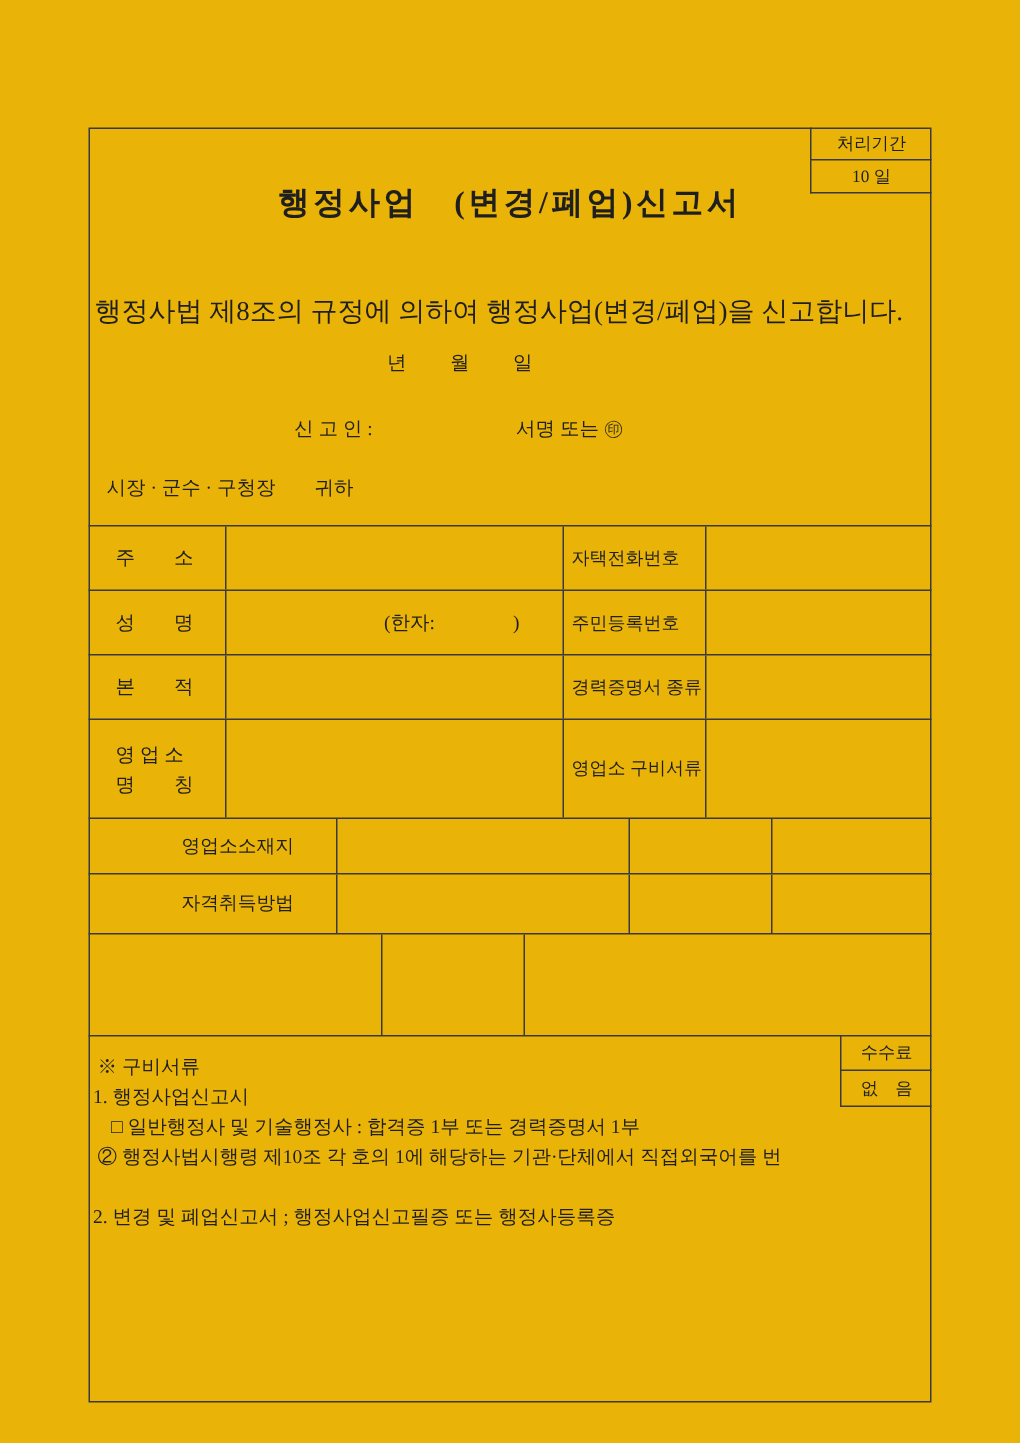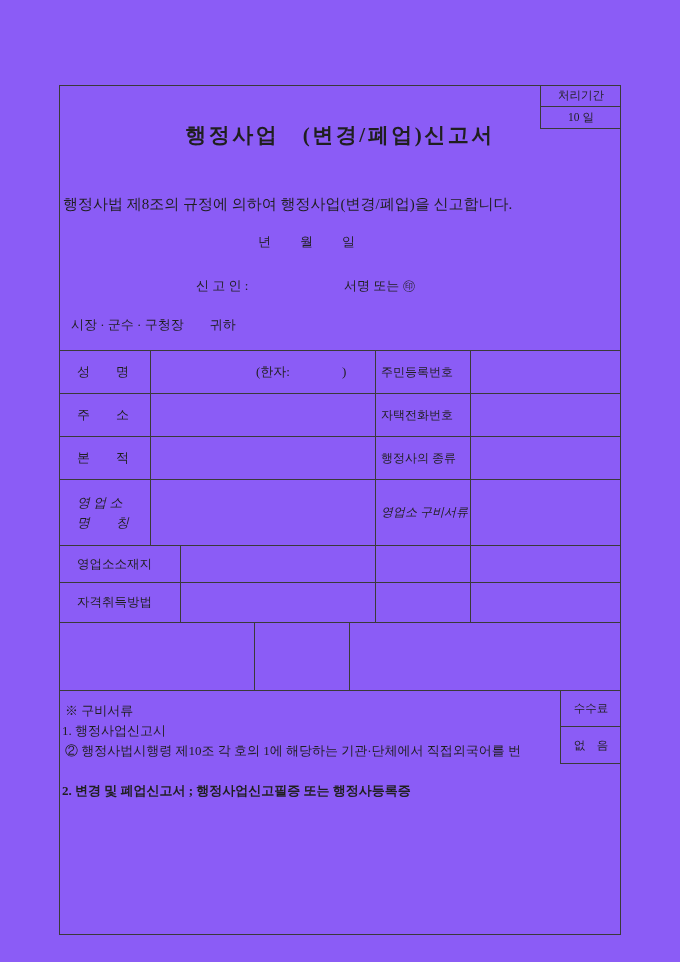--- a/index.html
+++ b/index.html
@@ -3,21 +3,21 @@
 <meta charset="utf-8">
 <style>
   * { margin: 0; padding: 0; box-sizing: border-box; }
   html, body { background: #ffffff; }
   body { font-family: "Liberation Serif", "DejaVu Serif", serif; }
 
   .page {
     position: relative;
     width: 680px;
     height: 962px;
-    background: #8b5cf6;
+    background: #eab308;
     color: #1f1f1f;
     margin: 0 auto;
     overflow: hidden;
     padding-left: 32px;
   }
 
   .form-border {
     position: absolute;
     left: 59px; top: 85px;
     width: 562px; height: 850px;
@@ -36,75 +36,75 @@
 
   .title {
     position: absolute;
     left: 60px; top: 121px; width: 560px;
     text-align: center;
     font-size: 21px; font-weight: bold;
     letter-spacing: 2.5px;
     white-space: pre-line;
   }
 
-  .decl { position: absolute; left: 63px; top: 195px; font-size: 15px; }
+  .decl { position: absolute; left: 63px; top: 195px; font-size: 18px; }
   .date-line { position: absolute; left: 258px; top: 233px; font-size: 13px; letter-spacing: 1px; }
   .reporter-label { position: absolute; left: 196px; top: 277px; font-size: 13px; }
   .reporter-sign { position: absolute; left: 344px; top: 277px; font-size: 13px; }
   .addressee { position: absolute; left: 71px; top: 316px; font-size: 13px; }
 
   
   .main-table {
     position: absolute;
     left: 59px; top: 350px; width: 562px;
     border-bottom: 1.2px solid #3a3a3a;
   }
   .trow { display: flex; border-top: 1.2px solid #3a3a3a; }
   .tcell {
     display: flex; align-items: center;
     overflow: hidden;
   }
   .tcell + .tcell { border-left: 1.2px solid #3a3a3a; }
-  .h43 { height: 43px; } .h66 { height: 66px; font-style: italic; }
+  .h43 { height: 43px; } .h66 { height: 66px; }
   .h37 { height: 37px; } .h40 { height: 40px; } .h68 { height: 68px; }
 
   .w-lab  { width: 91px; }
   .w-in1  { width: 225px; }
   .w-lab2 { width: 95px; }
   .w-in2  { flex: 1; }
-  .w-labw { width: 121px; }
+  .w-labw { width: 121px; margin-left: 44px; }
   .w-inw  { width: 195px; }
 
   .lab {
     padding-left: 18px;
     font-size: 13px;
     white-space: pre-line;
     line-height: 20px;
   }
   .labw { padding-left: 18px; font-size: 12.5px; white-space: pre-line; line-height: 21px; }
   .lab2 { padding-left: 5px; font-size: 12px; letter-spacing: 0; white-space: pre-line; }
   .note { margin-left: 105px; font-size: 13px; }
 
   
   .fee-box { position: absolute; left: 560px; top: 690px; width: 61px; }
   .fee-cell {
-    height: 37px;
+    height: 24px;
     border-left: 1.2px solid #3a3a3a;
     border-bottom: 1.2px solid #3a3a3a;
     display: flex; align-items: center; justify-content: center;
     font-size: 11.5px;
   }
 
   
   .docs { position: absolute; left: 62px; top: 701px; width: 512px; }
   .dline { font-size: 13px; line-height: 20px; white-space: pre-wrap; }
   .ind1 { padding-left: 3px; }
   .ind2 { padding-left: 12px; }
   .ind3 { padding-left: 16px; }
-  .dlast { margin-top: 20px; font-weight: bold; }
+  .dlast { margin-top: 20px; }
 </style>
 </head>
 <body>
 
 <div class="page">
 
   <div class="form-border"></div>
 
   <div class="pbox">
     <div class="pbox-cell">처리기간</div>
@@ -118,39 +118,39 @@
   <div class="date-line">년　　월　　일</div>
 
   <div class="reporter-label">신 고 인 :</div>
   <div class="reporter-sign">서명 또는 ㊞</div>
 
   <div class="addressee">시장 · 군수 · 구청장　　귀하</div>
 
   <div class="main-table">
 
     <div class="trow h43">
+      <div class="tcell w-lab lab">주　　소</div>
+      <div class="tcell w-in1"></div>
+      <div class="tcell w-lab2 lab2">자택전화번호</div>
+      <div class="tcell w-in2"></div>
+    </div>
+
+    <div class="trow h43">
       <div class="tcell w-lab lab">성　　명</div>
       <div class="tcell w-in1">
         <span class="note">(한자:　　　　)</span>
       </div>
       <div class="tcell w-lab2 lab2">주민등록번호</div>
       <div class="tcell w-in2"></div>
     </div>
 
     <div class="trow h43">
-      <div class="tcell w-lab lab">주　　소</div>
-      <div class="tcell w-in1"></div>
-      <div class="tcell w-lab2 lab2">자택전화번호</div>
-      <div class="tcell w-in2"></div>
-    </div>
-
-    <div class="trow h43">
       <div class="tcell w-lab lab">본　　적</div>
       <div class="tcell w-in1"></div>
-      <div class="tcell w-lab2 lab2">행정사의 종류</div>
+      <div class="tcell w-lab2 lab2">경력증명서 종류</div>
       <div class="tcell w-in2"></div>
     </div>
 
     <div class="trow h66">
       <div class="tcell w-lab lab">영 업 소
 명　　칭</div>
       <div class="tcell w-in1"></div>
       <div class="tcell w-lab2 lab2">영업소 구비서류</div>
       <div class="tcell w-in2"></div>
     </div>
@@ -178,17 +178,18 @@
   </div>
 
   <div class="fee-box">
     <div class="fee-cell">수수료</div>
     <div class="fee-cell">없　음</div>
   </div>
 
   <div class="docs">
     <div class="dline ind1">※ 구비서류</div>
     <div class="dline">1. 행정사업신고시</div>
+    <div class="dline ind2">□ 일반행정사 및 기술행정사 : 합격증 1부 또는 경력증명서 1부</div>
     <div class="dline ind1">② 행정사법시행령 제10조 각 호의 1에 해당하는 기관·단체에서 직접외국어를 번</div>
     <div class="dline dlast">2. 변경 및 폐업신고서 ; 행정사업신고필증 또는 행정사등록증</div>
   </div>
 
 </div>
 
 </body></html>

